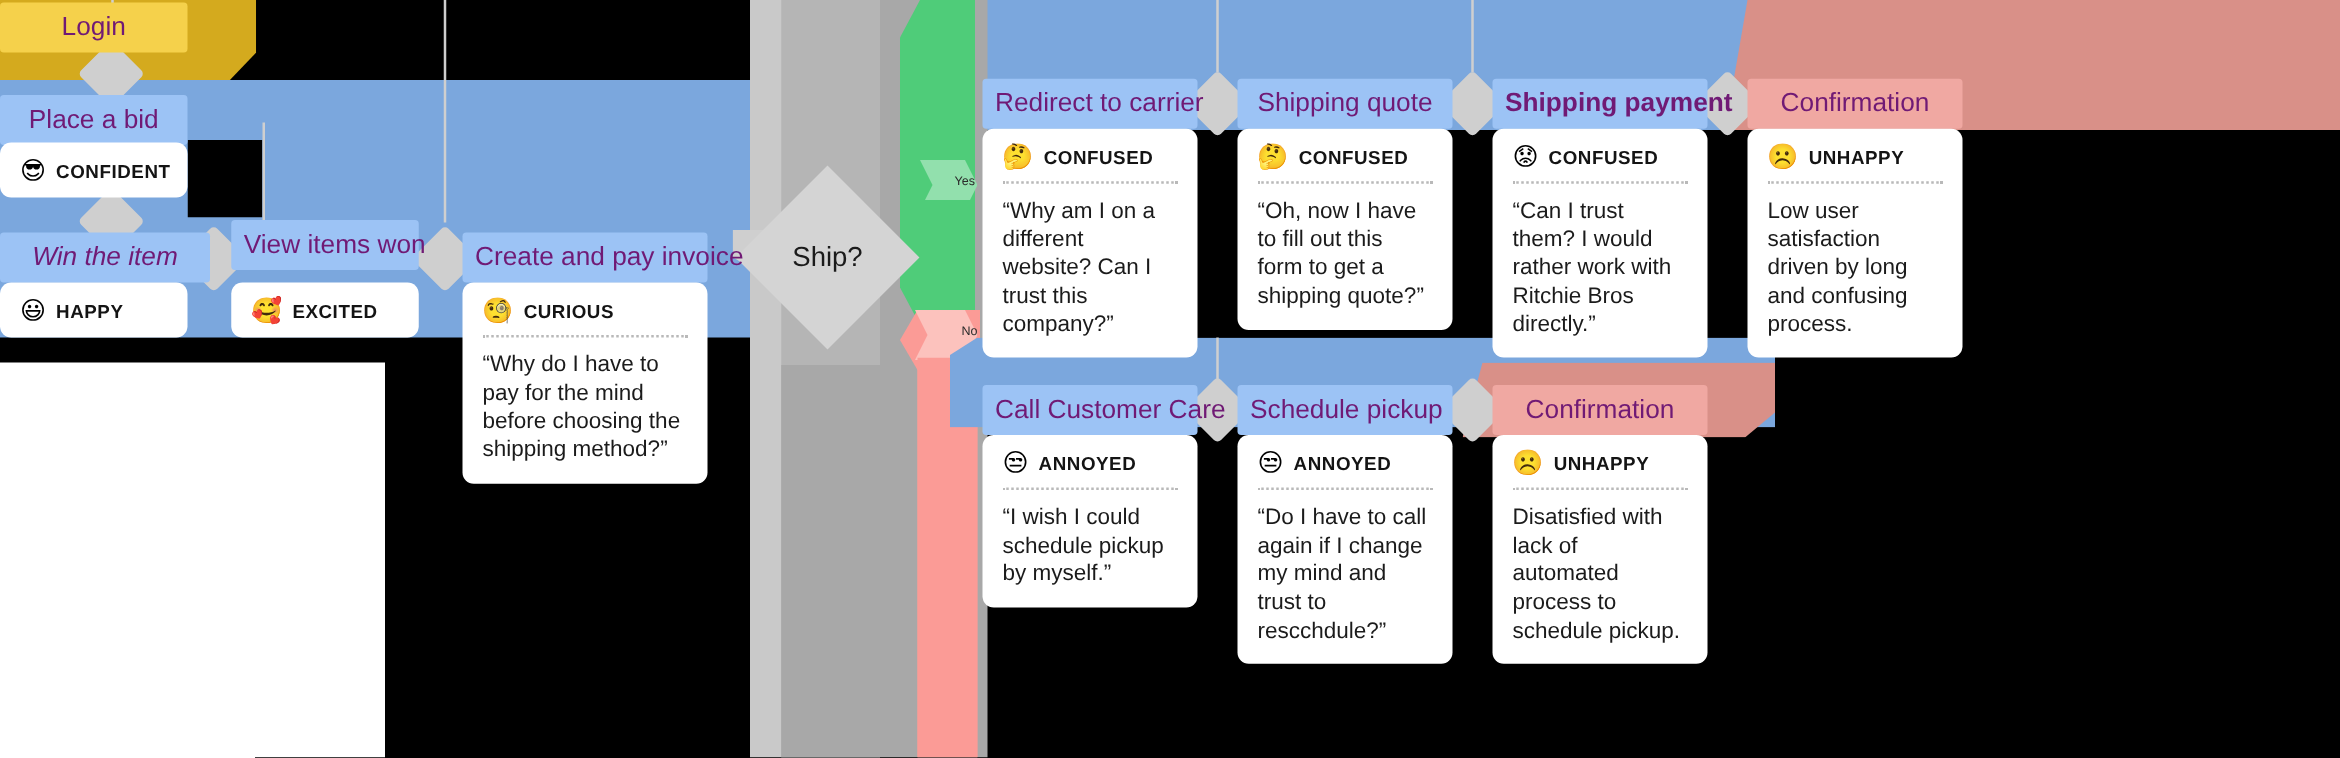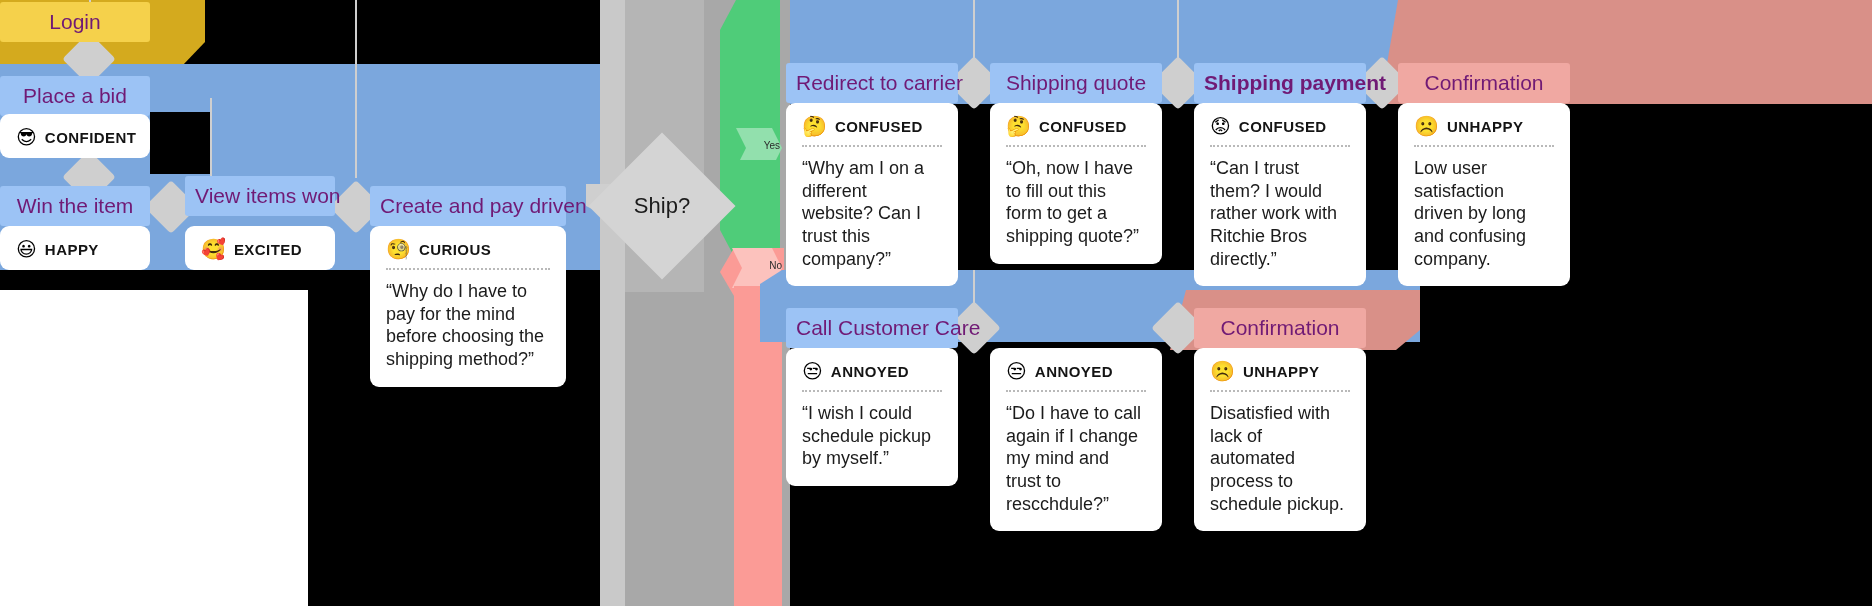--- a/index.html
+++ b/index.html
@@ -105,30 +105,30 @@
   <div class="stem" style="left:973px;top:270px;height:42px;"></div>
 
   <div class="chip yellow" style="left:0;top:2px;width:150px;">
     <span>Login</span>
   </div>
 
   <div class="chip blue" style="left:0;top:76px;width:150px;">
     <span>Place a bid</span>
   </div>
 
-  <div class="chip blue" style="left:0;top:186px;width:150px;">
+  <div class="chip blue" style="left:0;top:186px;width:168px;font-style:italic;">
     <span>Win the item</span>
   </div>
 
   <div class="chip blue" style="left:185px;top:176px;width:150px;">
     <span>View items won</span>
   </div>
 
   <div class="chip blue" style="left:370px;top:186px;width:196px;">
-    <span>Create and pay driven</span>
+    <span>Create and pay invoice</span>
   </div>
 
   <div class="chip blue" style="left:990px;top:63px;width:172px;">
     <span>Shipping quote</span>
   </div>
 
   <div class="chip blue" style="left:786px;top:63px;width:172px;">
     <span>Redirect to carrier</span>
   </div>
 
@@ -137,20 +137,23 @@
   </div>
 
   <div class="chip red" style="left:1398px;top:63px;width:172px;">
     <span>Confirmation</span>
   </div>
 
   <div class="chip blue" style="left:786px;top:308px;width:172px;">
     <span>Call Customer Care</span>
   </div>
 
+  <div class="chip blue" style="left:990px;top:308px;width:172px;">
+    <span>Schedule pickup</span>
+  </div>
 
   <div class="chip red" style="left:1194px;top:308px;width:172px;">
     <span>Confirmation</span>
   </div>
 
   <div class="gem" style="left:70px;top:40px;"></div>
   <div class="gem" style="left:70px;top:158px;"></div>
   <div class="gem" style="left:152px;top:188px;"></div>
   <div class="gem" style="left:337px;top:188px;"></div>
   <div class="gem" style="left:955px;top:64px;"></div>
@@ -215,21 +218,21 @@
     <div class="rule"></div>
     <div class="quote">“Can I trust them? I would rather work with Ritchie Bros directly.”</div>
   </div>
 
   <div class="card" style="left:1398px;top:103px;width:172px;">
     <div class="hd">
       <span class="emo">☹️</span>
       <span class="mood">UNHAPPY</span>
     </div>
     <div class="rule"></div>
-    <div class="quote">Low user satisfaction driven by long and confusing company.</div>
+    <div class="quote">Low user satisfaction driven by long and confusing process.</div>
   </div>
 
   <div class="card" style="left:786px;top:348px;width:172px;">
     <div class="hd">
       <span class="emo">😒</span>
       <span class="mood">ANNOYED</span>
     </div>
     <div class="rule"></div>
     <div class="quote">“I wish I could schedule pickup by myself.”</div>
   </div>

